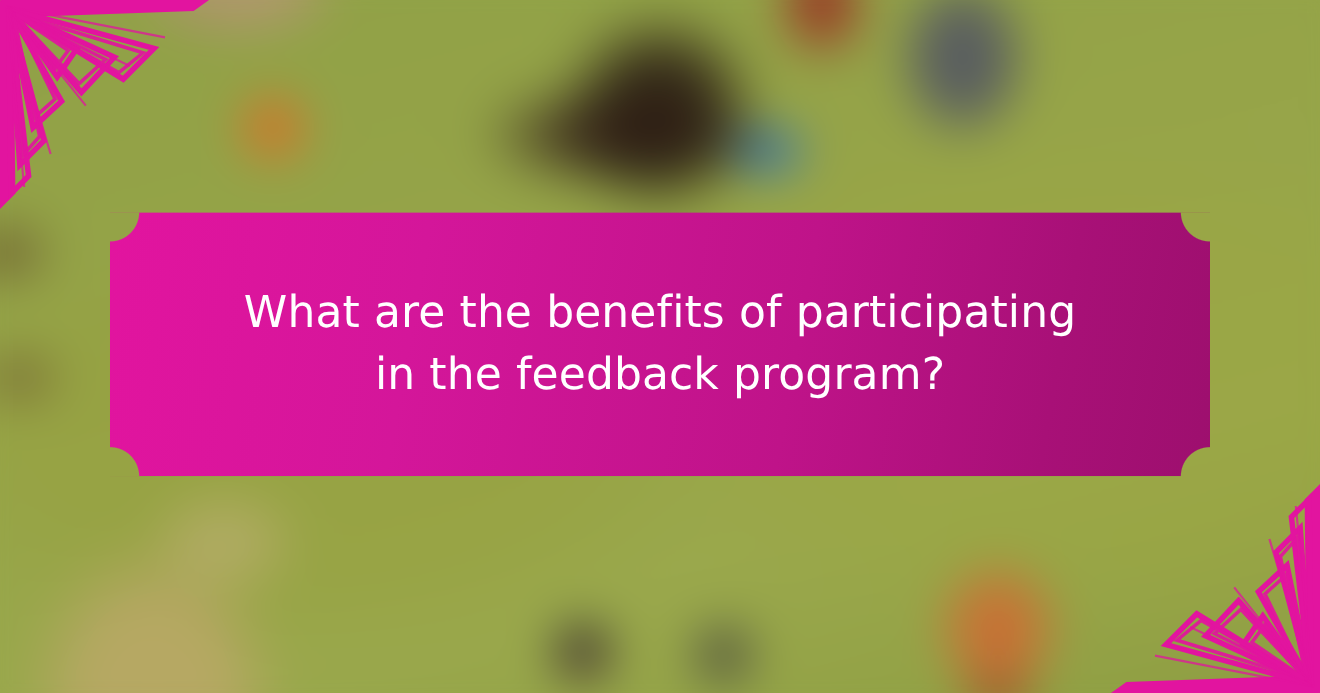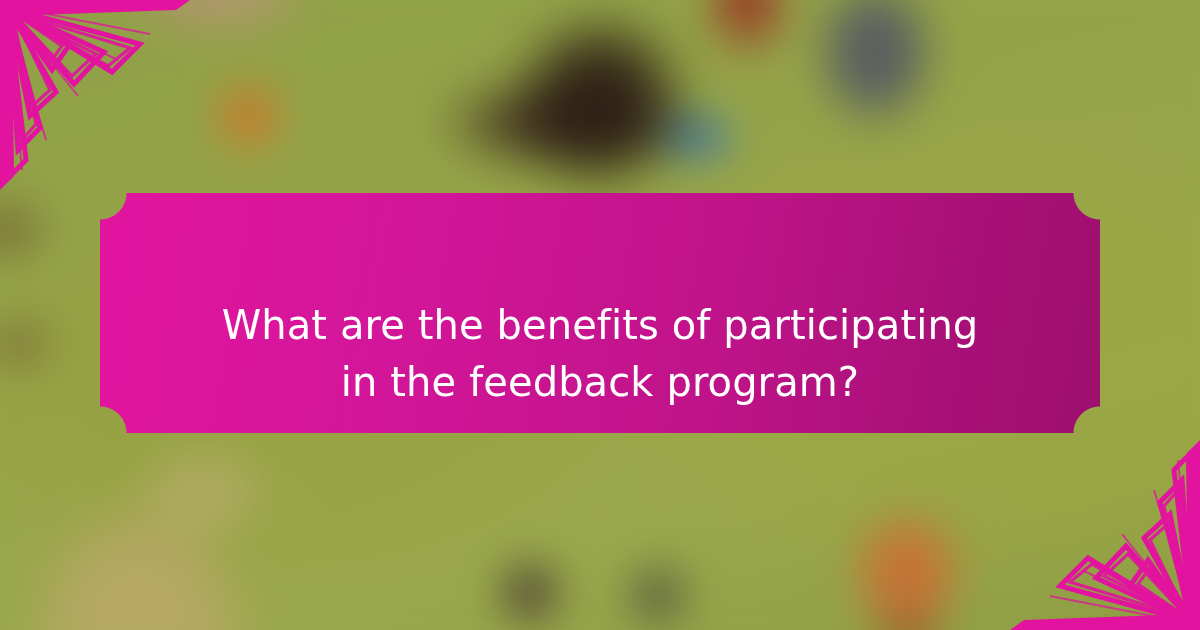--- a/index.html
+++ b/index.html
@@ -81,21 +81,21 @@
   .corner-ornament svg { display: block; width: 100%; height: 100%; }
 
   
   .question-banner {
     position: absolute;
     left: 100px;
     top: 193px;
     width: 1000px;
     height: 240px;
     display: flex;
-    align-items: flex-end;
+    align-items: center;
     justify-content: center;
     padding: 22px 40px;
     background: linear-gradient(100deg, #e2149f 0%, #d4169a 28%, #bf1389 62%, #a81077 85%, #9d0f6e 100%);
     box-shadow: 0 4px 22px rgba(40,10,30,0.30);
     
     -webkit-mask-image:
       radial-gradient(circle 26px at 0 0, transparent 0 26px, #000 27px),
       radial-gradient(circle 26px at 100% 0, transparent 0 26px, #000 27px),
       radial-gradient(circle 26px at 0 100%, transparent 0 26px, #000 27px),
       radial-gradient(circle 26px at 100% 100%, transparent 0 26px, #000 27px);

